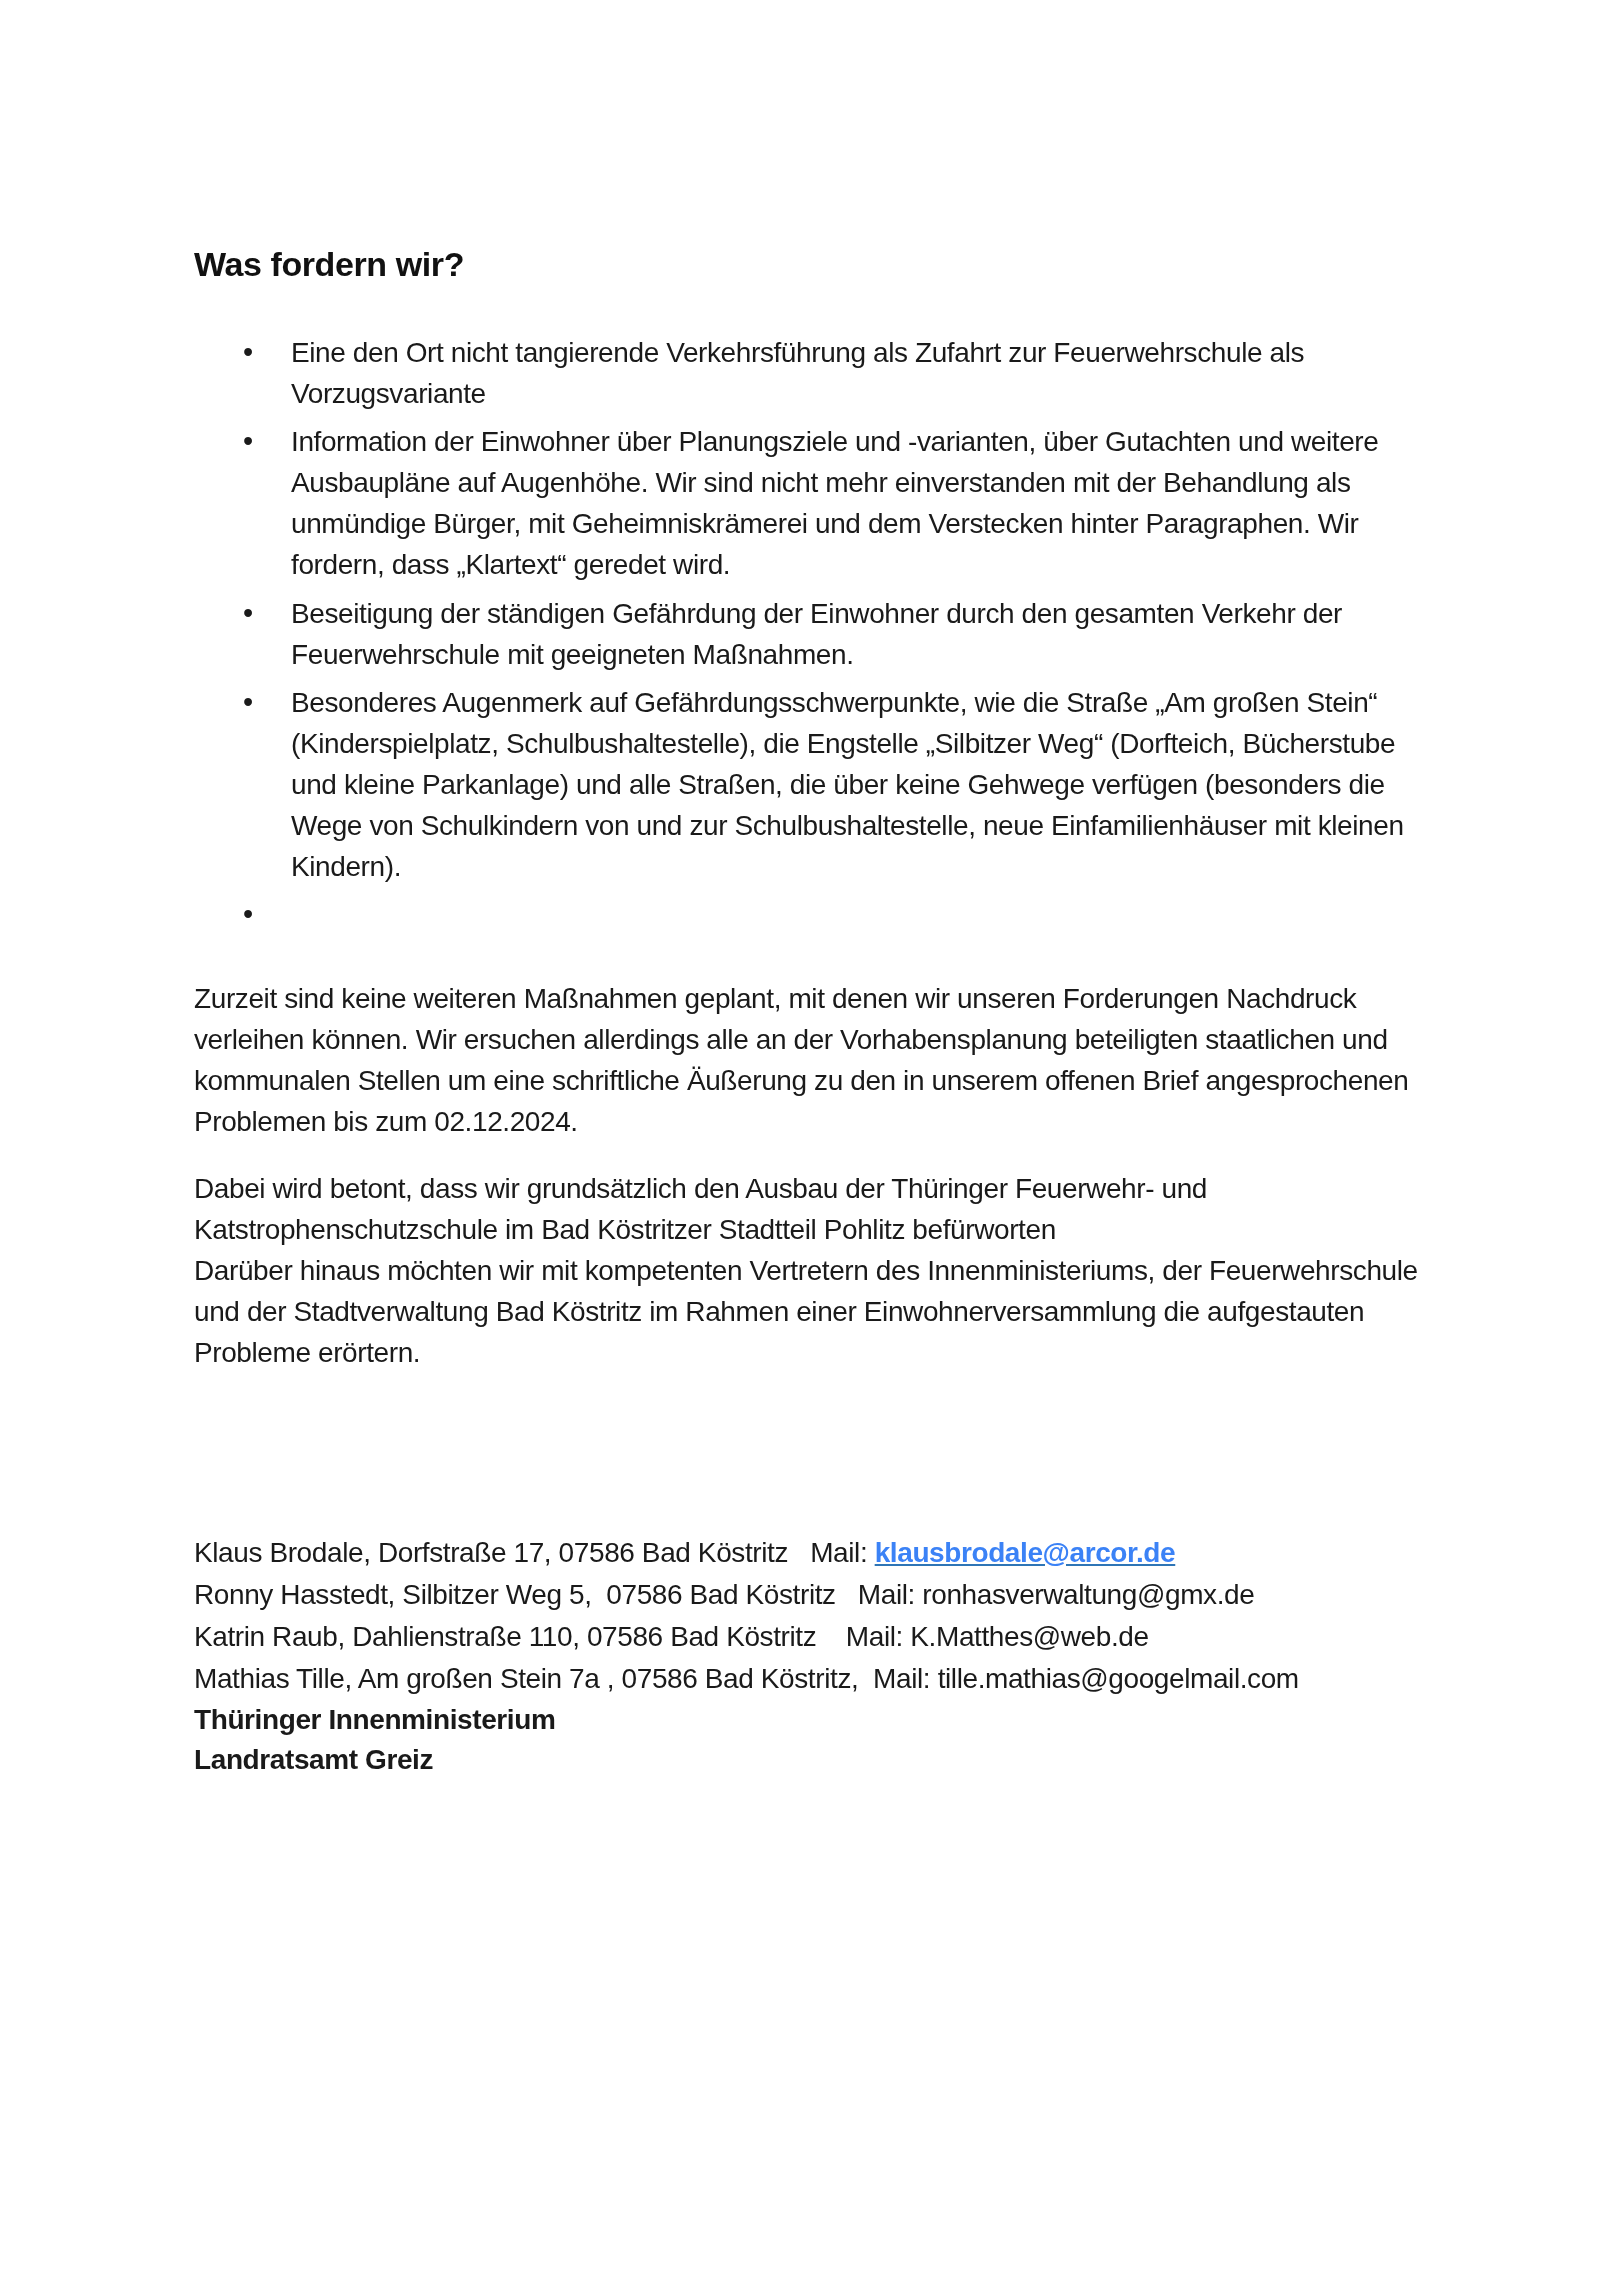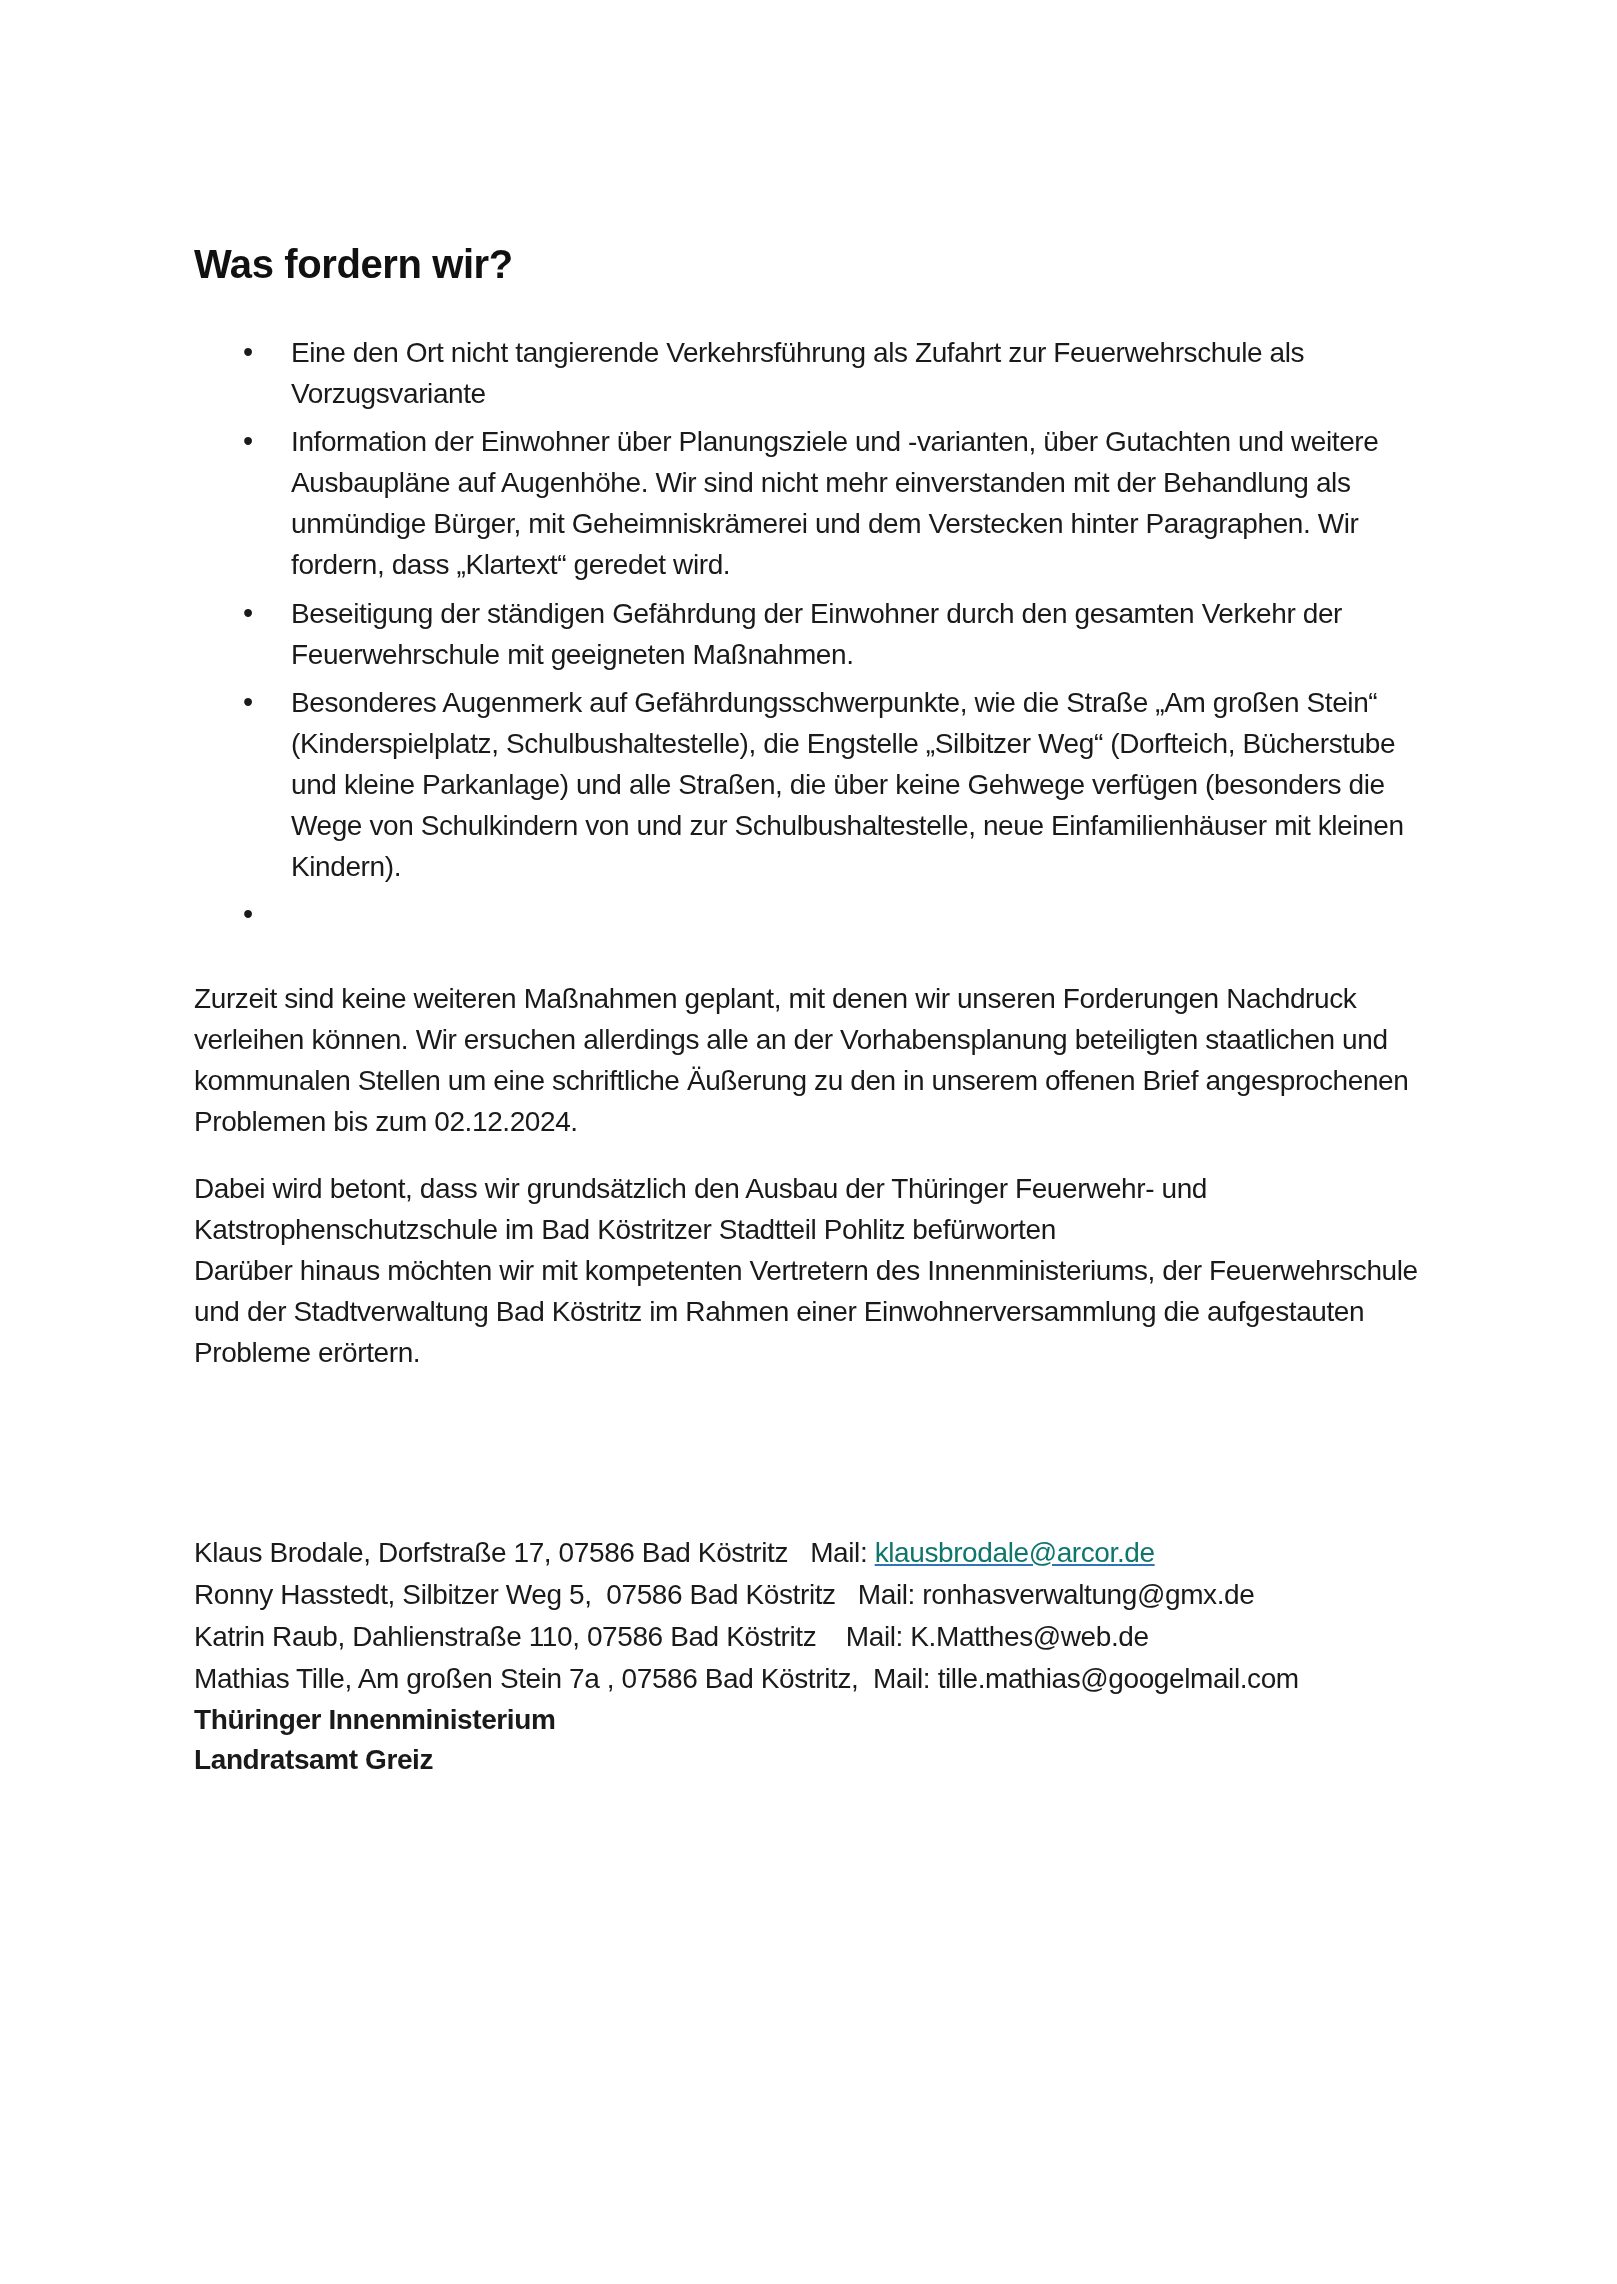--- a/index.html
+++ b/index.html
@@ -20,21 +20,21 @@
     padding: 0 194px;
     background: #ffffff;
     color: #1a1a1a;
     font-family: "Liberation Sans", "DejaVu Sans", sans-serif;
     font-size: 28px;
     line-height: 41px;
     letter-spacing: -0.4px;
   }
   .doc-heading {
     margin: 243px 0 47px 0;
-    font-size: 40px;
+    font-size: 34px;
     line-height: 42px;
     font-weight: 700;
     color: #111111;
   }
   ul.demand-list {
     list-style: none;
     margin: 0 0 91px 0;
     padding: 0;
   }
   ul.demand-list li {
@@ -58,24 +58,25 @@
     margin: 0;
   }
   .contact-block {
     margin-top: 159px;
   }
   .contact-line {
     line-height: 42px;
     white-space: pre;
   }
   .email-link {
-    color: #0f766e;
+    color: #3b82f6;
     text-decoration: underline;
     text-decoration-color: #2E75B6;
     cursor: pointer;
+    font-weight: bold;
   }
   .email-plain {
     color: #1a1a1a;
   }
   .verteiler-heading {
     margin: 70px 0 21px 0;
     font-weight: 700;
     font-size: 28px;
     line-height: 42px;
     color: #111111;

